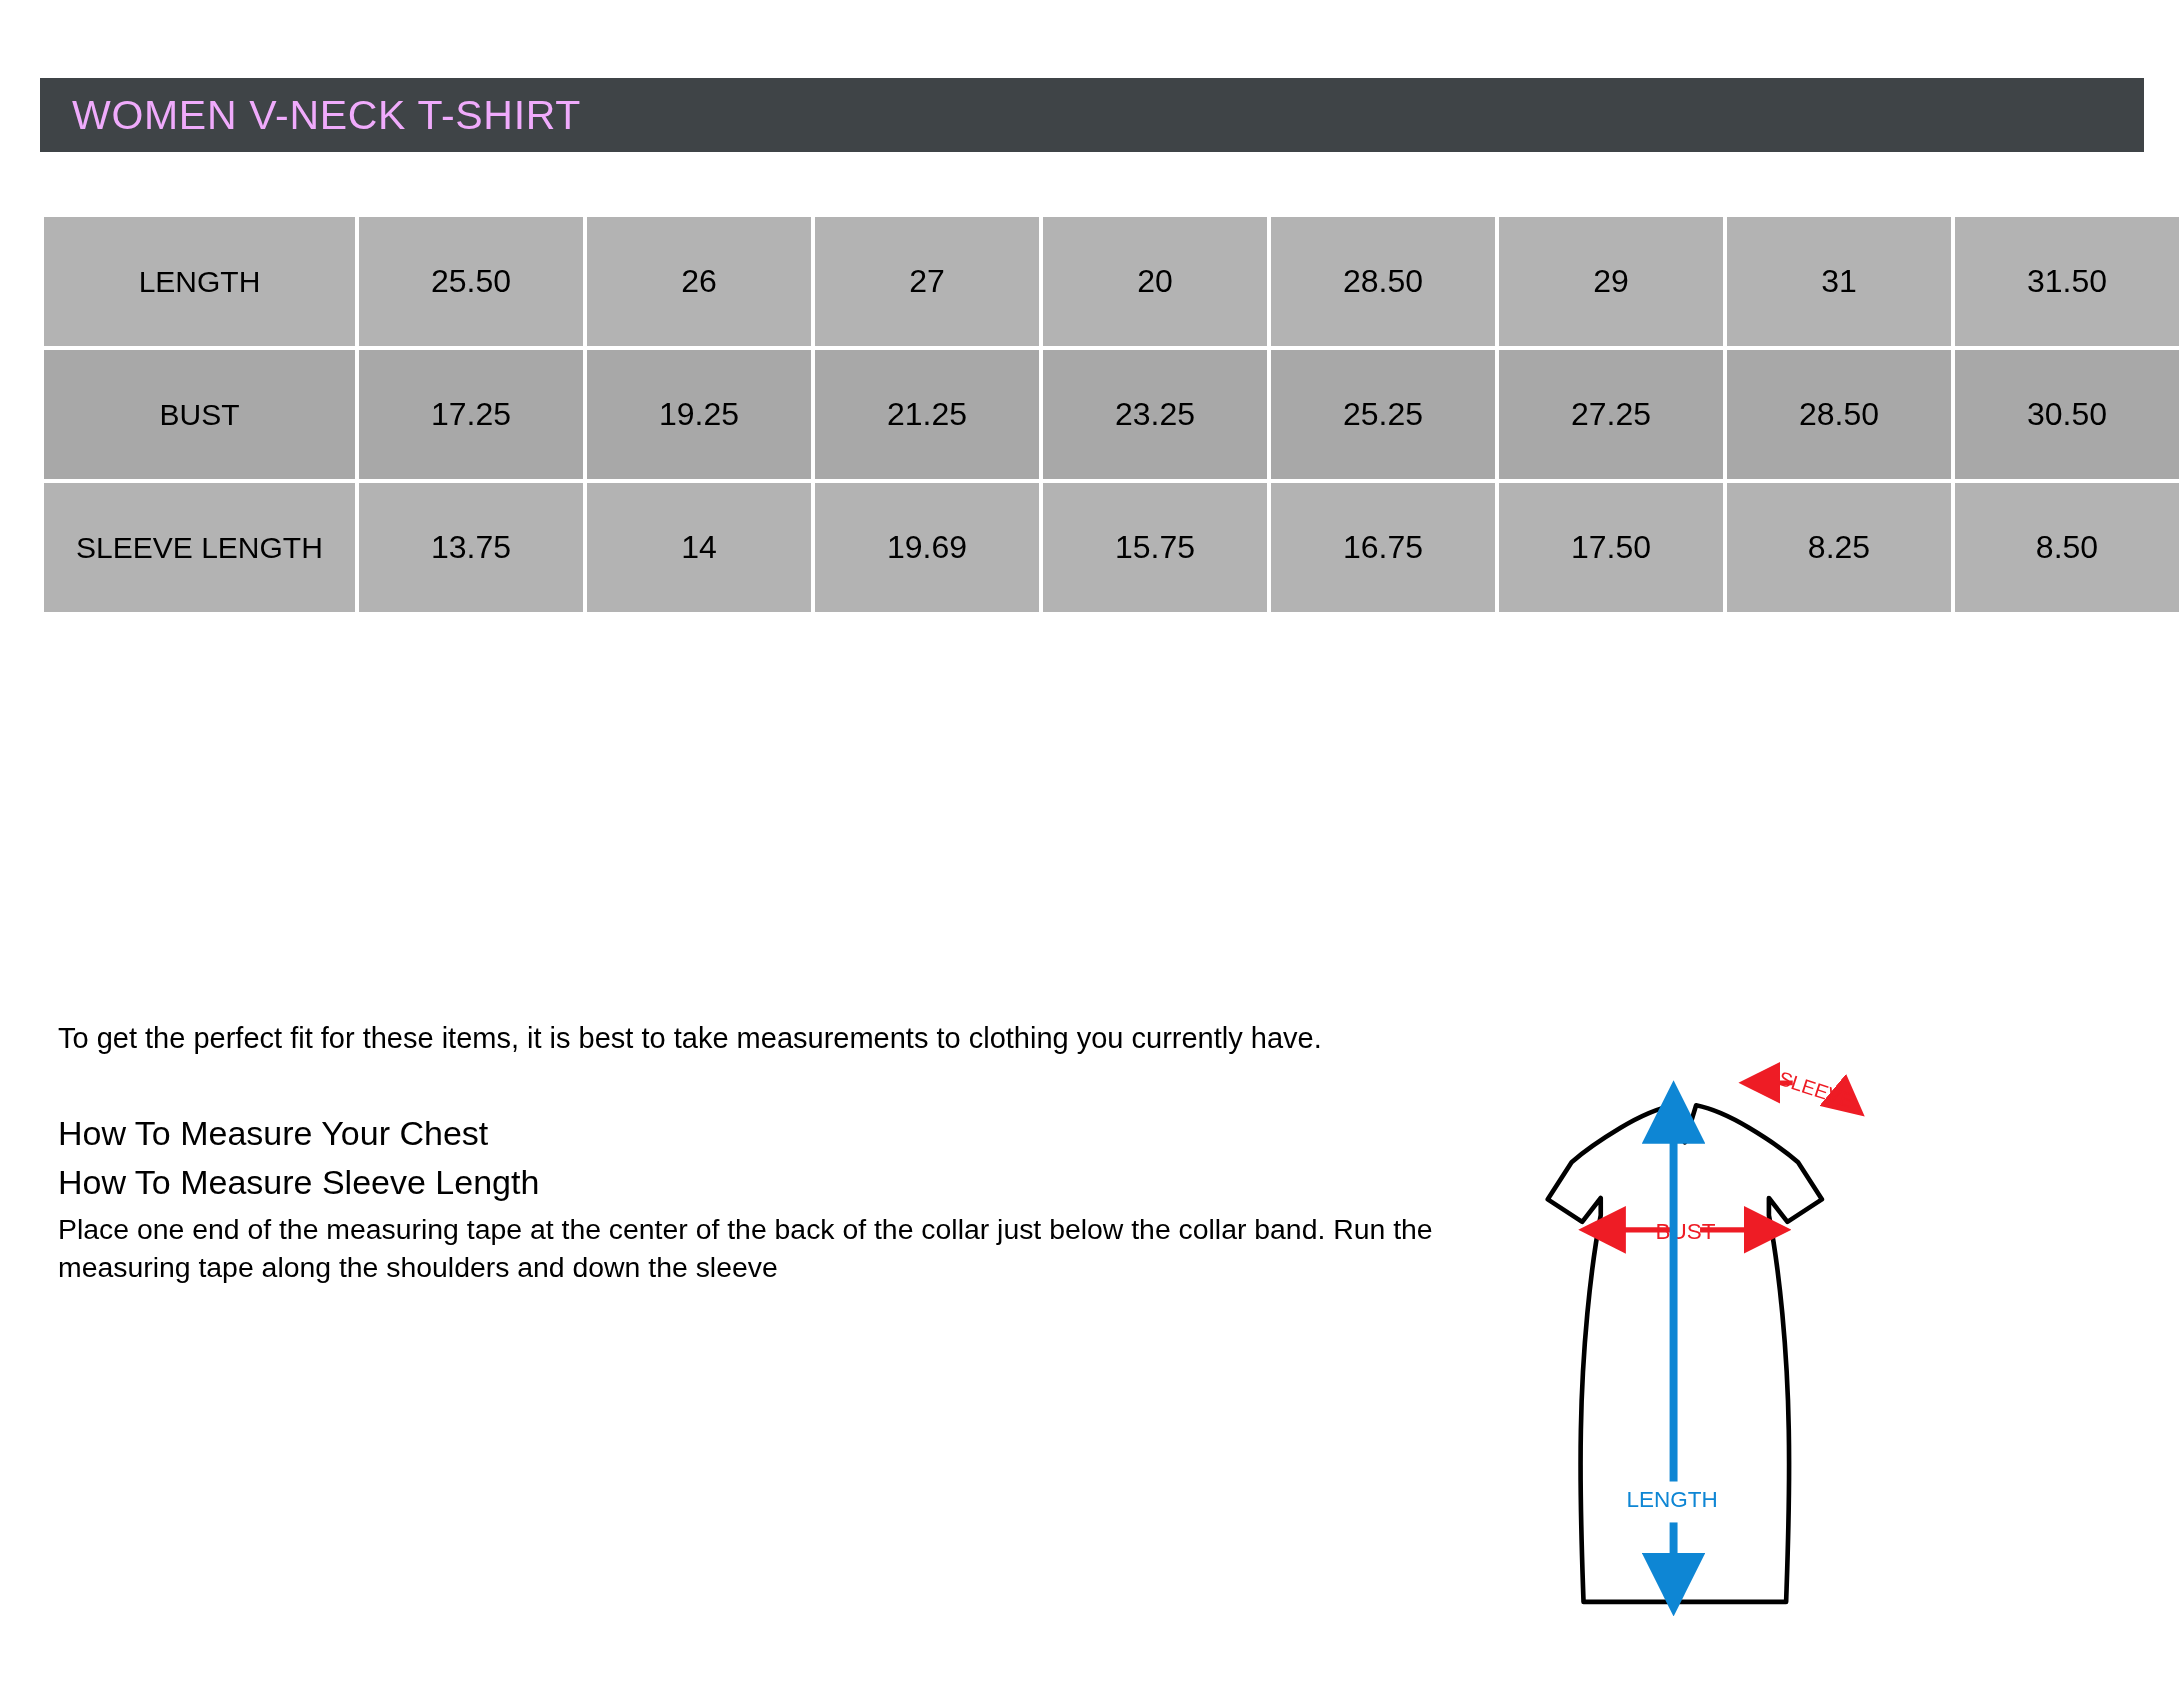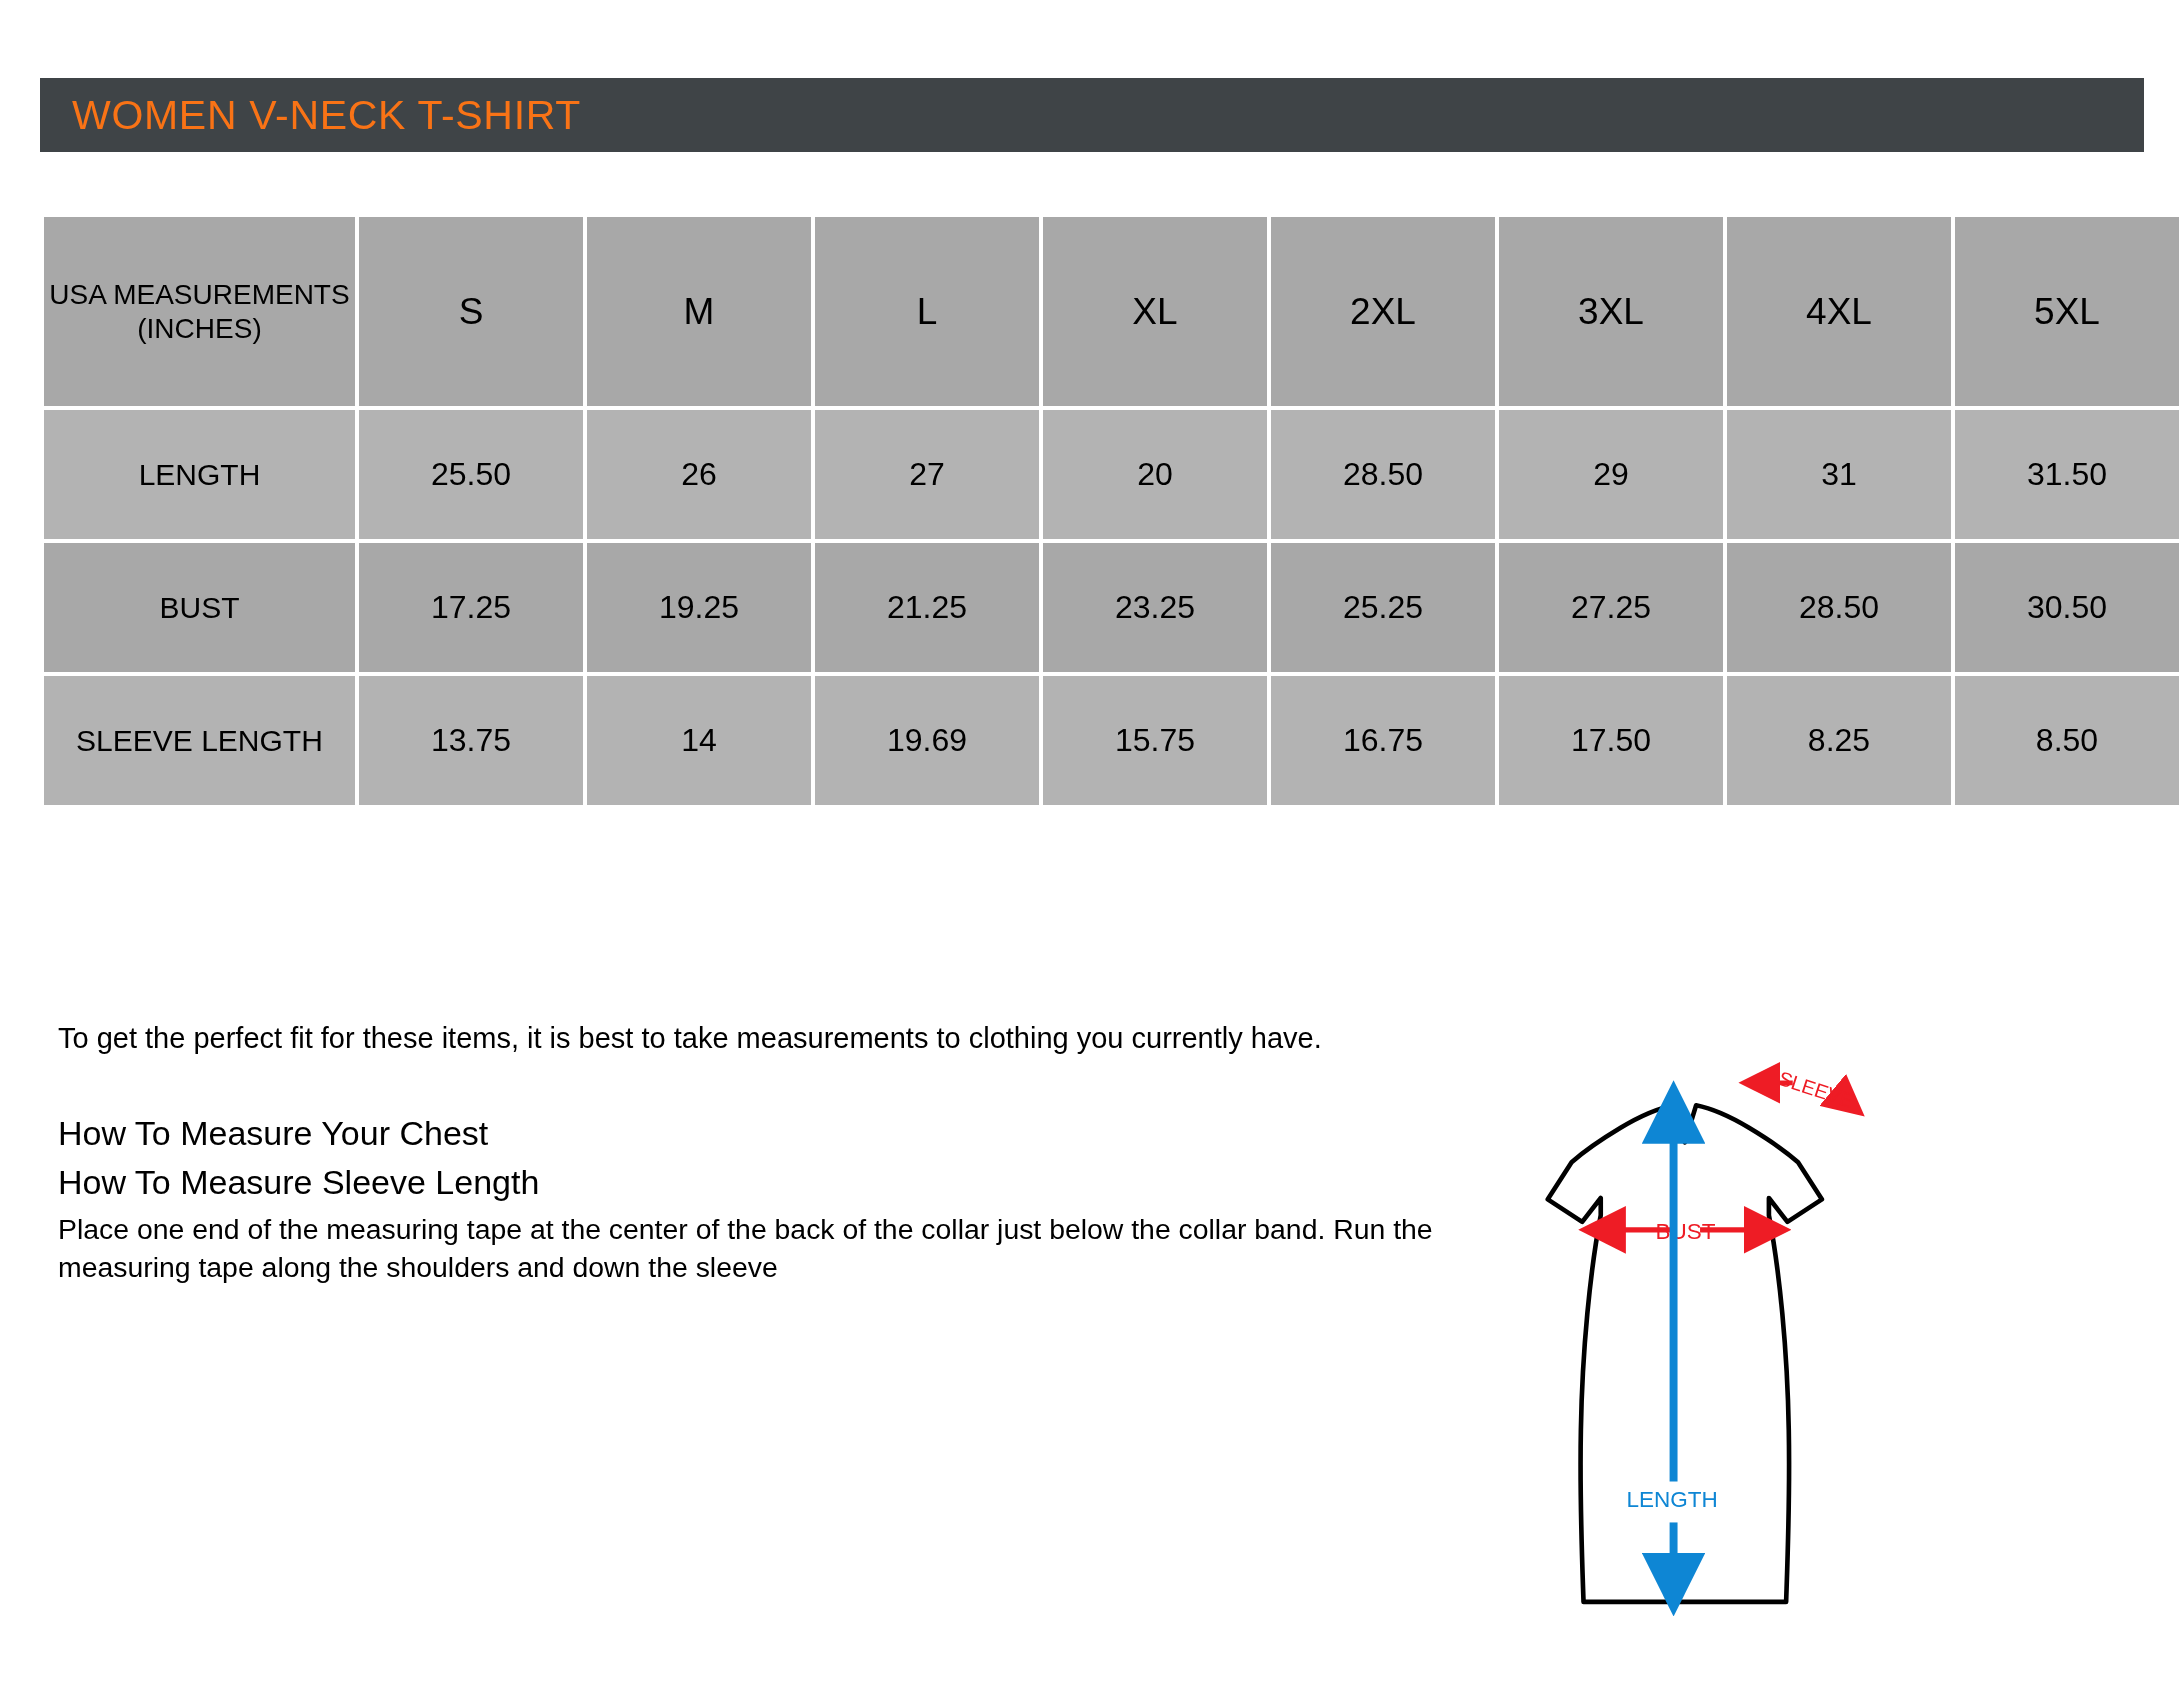--- a/index.html
+++ b/index.html
@@ -21,21 +21,21 @@
     position: absolute;
     left: 40px;
     top: 78px;
     width: 2104px;
     height: 74px;
     background: #3f4447;
     display: flex;
     align-items: center;
   }
   .title-bar .title-text {
-    color: #f97316;
+    color: #f0abfc;
     font-size: 41px;
     letter-spacing: 0.7px;
     padding-left: 32px;
     font-weight: 400;
   }
 
   
   .size-table {
     position: absolute;
     left: 40px;
@@ -127,31 +127,20 @@
     <col class="size-col">
       <col class="size-col">
       <col class="size-col">
       <col class="size-col">
     <col class="size-col">
       <col class="size-col">
       <col class="size-col">
       <col class="size-col">
   </colgroup>
   <tbody>
-    <tr class="row-head">
-      <td class="corner">USA MEASUREMENTS (INCHES)</td>
-      <td class="size-name">S</td>
-      <td class="size-name">M</td>
-      <td class="size-name">L</td>
-      <td class="size-name">XL</td>
-      <td class="size-name">2XL</td>
-      <td class="size-name">3XL</td>
-      <td class="size-name">4XL</td>
-      <td class="size-name">5XL</td>
-    </tr>
     <tr class="row-length">
       <td class="label-cell">LENGTH</td>
       <td>25.50</td>
       <td>26</td>
       <td>27</td>
       <td>20</td>
       <td>28.50</td>
       <td>29</td>
       <td>31</td>
       <td>31.50</td>

